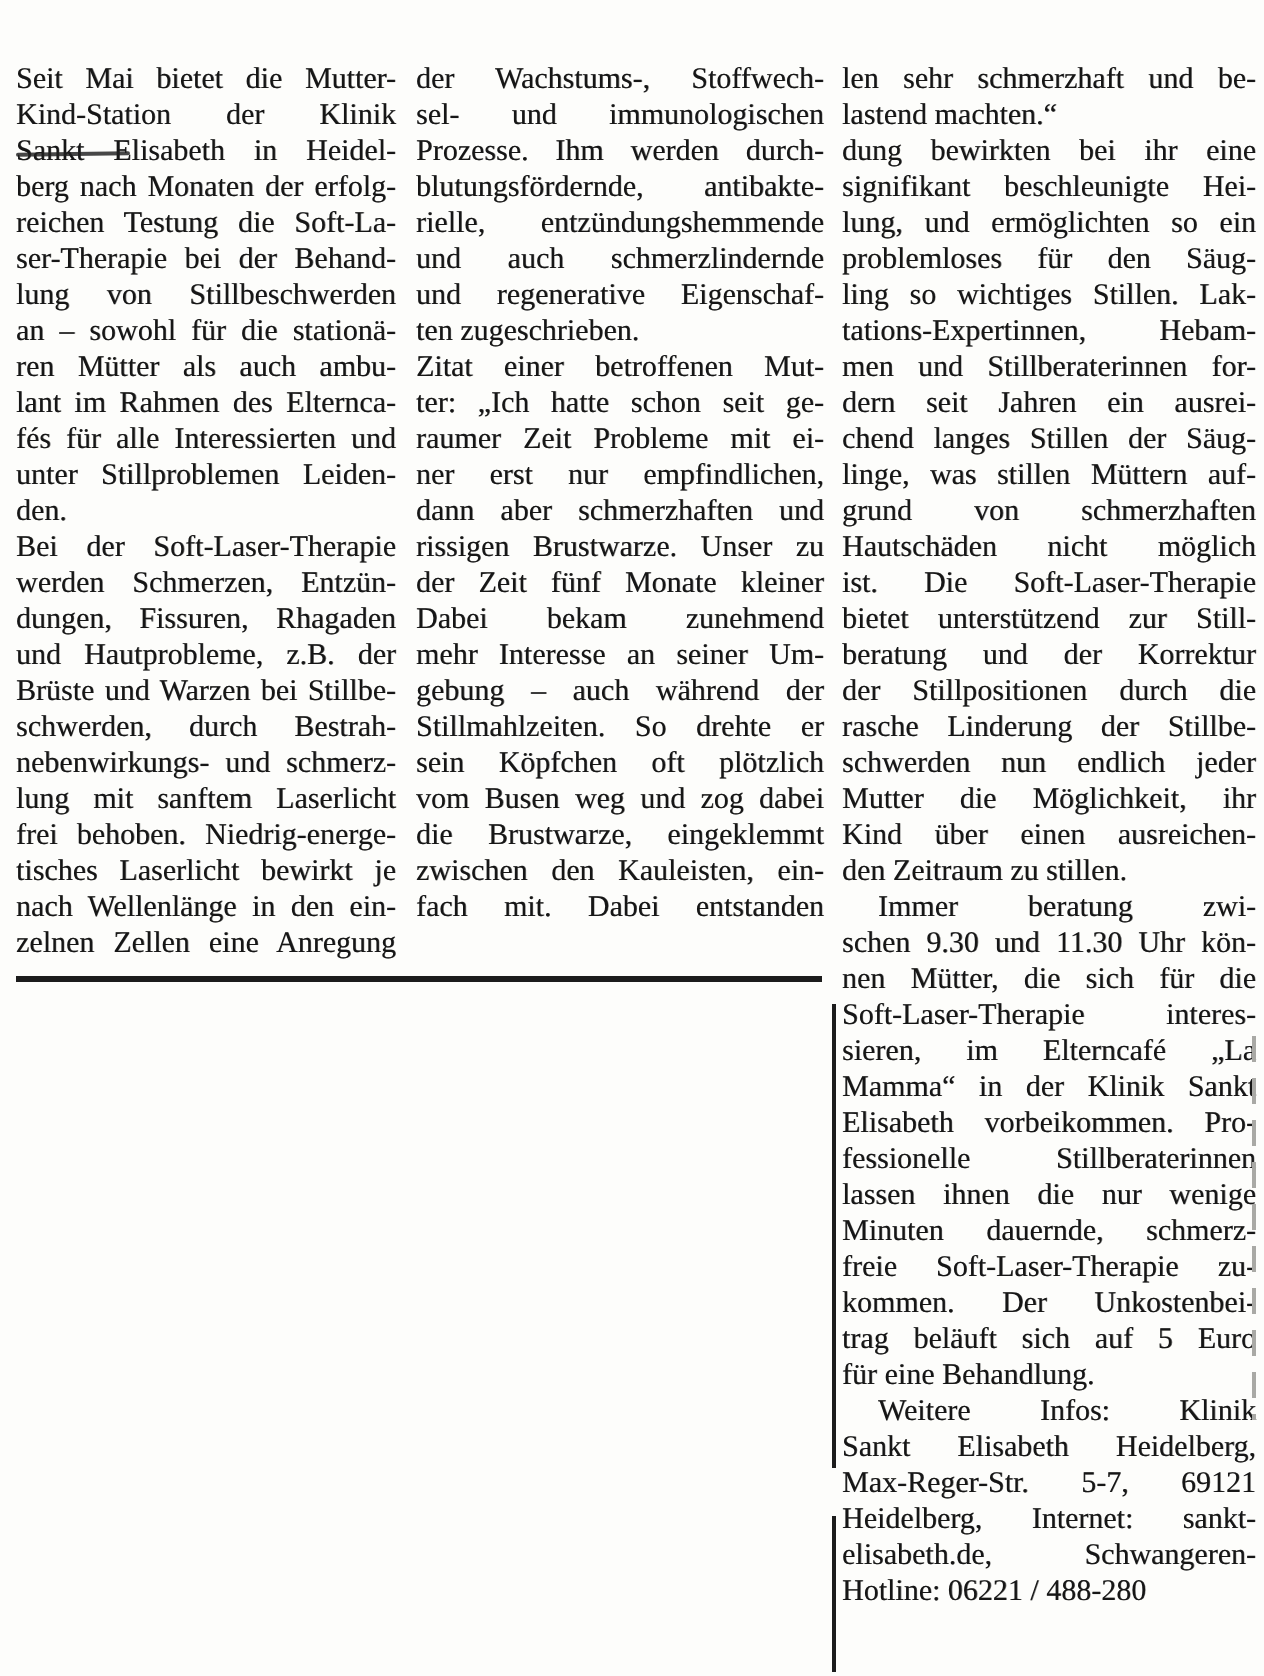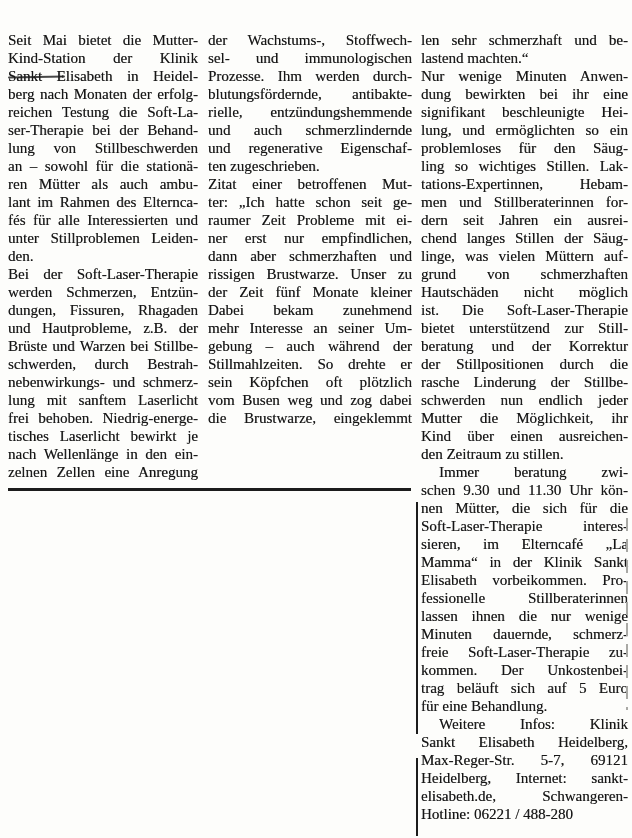--- a/index.html
+++ b/index.html
@@ -96,35 +96,36 @@
       <div class="line">dann aber schmerzhaften und</div>
       <div class="line">rissigen Brustwarze. Unser zu</div>
       <div class="line">der Zeit fünf Monate kleiner</div>
       <div class="line">Dabei bekam zunehmend</div>
       <div class="line">mehr Interesse an seiner Um-</div>
       <div class="line">gebung – auch während der</div>
       <div class="line">Stillmahlzeiten. So drehte er</div>
       <div class="line">sein Köpfchen oft plötzlich</div>
       <div class="line">vom Busen weg und zog dabei</div>
       <div class="line">die Brustwarze, eingeklemmt</div>
+      <div class="line">zwischen den Kauleisten, ein-</div>
+      <div class="line">fach mit. Dabei entstanden</div>
     </section>
   <section class="col col3">
       <div class="line">len sehr schmerzhaft und be-</div>
       <div class="line para-end">lastend machten.“</div>
-      <div class="line">Nur wenige Minuten Anwen-</div>
       <div class="line">dung bewirkten bei ihr eine</div>
       <div class="line">signifikant beschleunigte Hei-</div>
       <div class="line">lung, und ermöglichten so ein</div>
       <div class="line">problemloses für den Säug-</div>
       <div class="line">ling so wichtiges Stillen. Lak-</div>
       <div class="line">tations-Expertinnen, Hebam-</div>
       <div class="line">men und Stillberaterinnen for-</div>
       <div class="line">dern seit Jahren ein ausrei-</div>
       <div class="line">chend langes Stillen der Säug-</div>
-      <div class="line">linge, was vielen Müttern auf-</div>
+      <div class="line">linge, was stillen Müttern auf-</div>
       <div class="line">grund von schmerzhaften</div>
       <div class="line">Hautschäden nicht möglich</div>
       <div class="line">ist. Die Soft-Laser-Therapie</div>
       <div class="line">bietet unterstützend zur Still-</div>
       <div class="line">beratung und der Korrektur</div>
       <div class="line">der Stillpositionen durch die</div>
       <div class="line">rasche Linderung der Stillbe-</div>
       <div class="line">schwerden nun endlich jeder</div>
       <div class="line">Mutter die Möglichkeit, ihr</div>
       <div class="line">Kind über einen ausreichen-</div>

